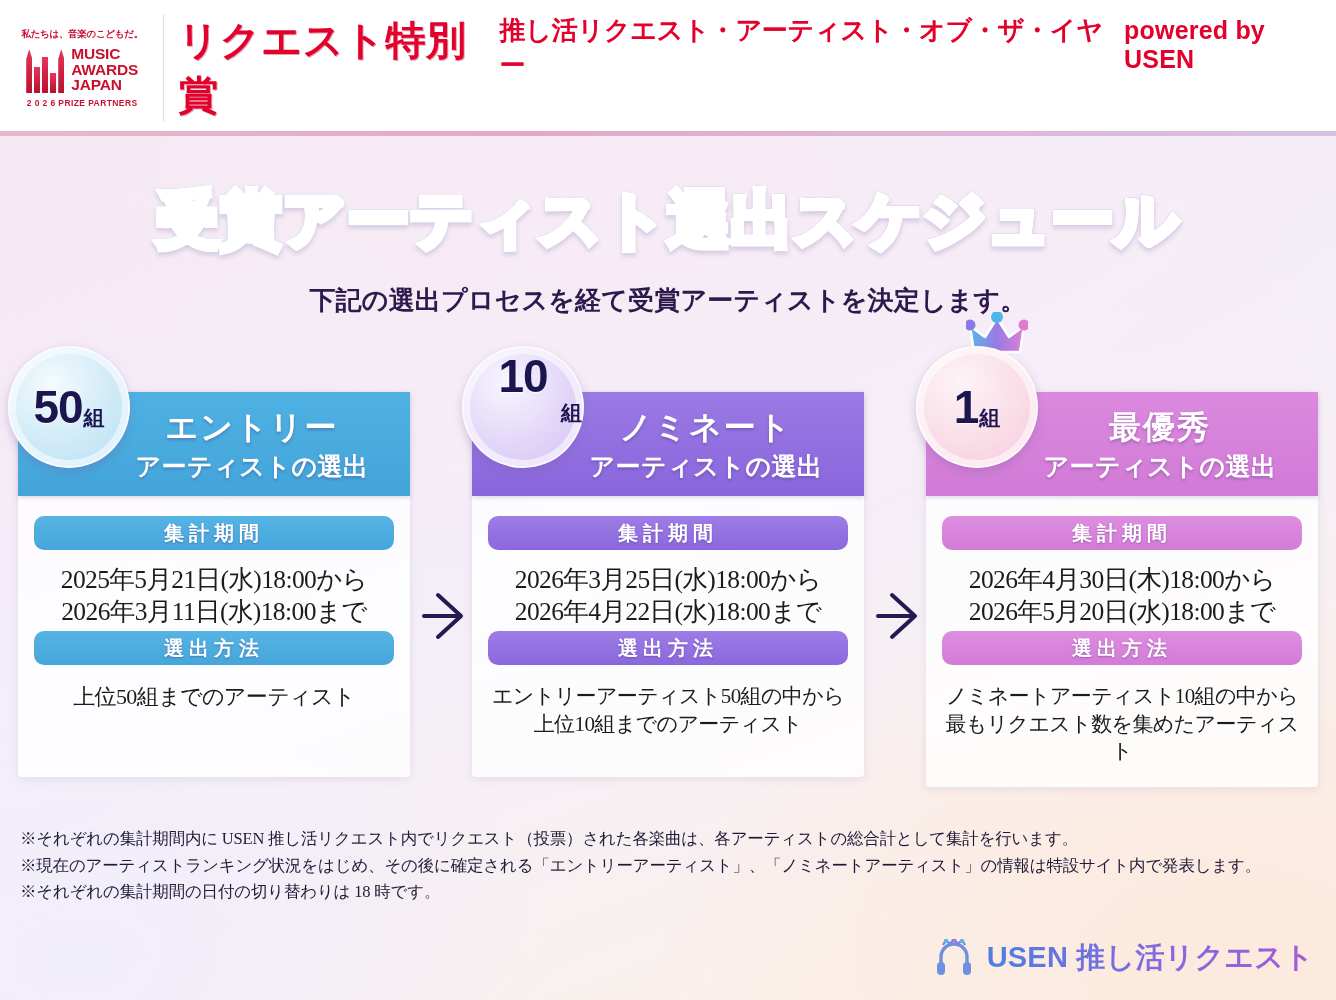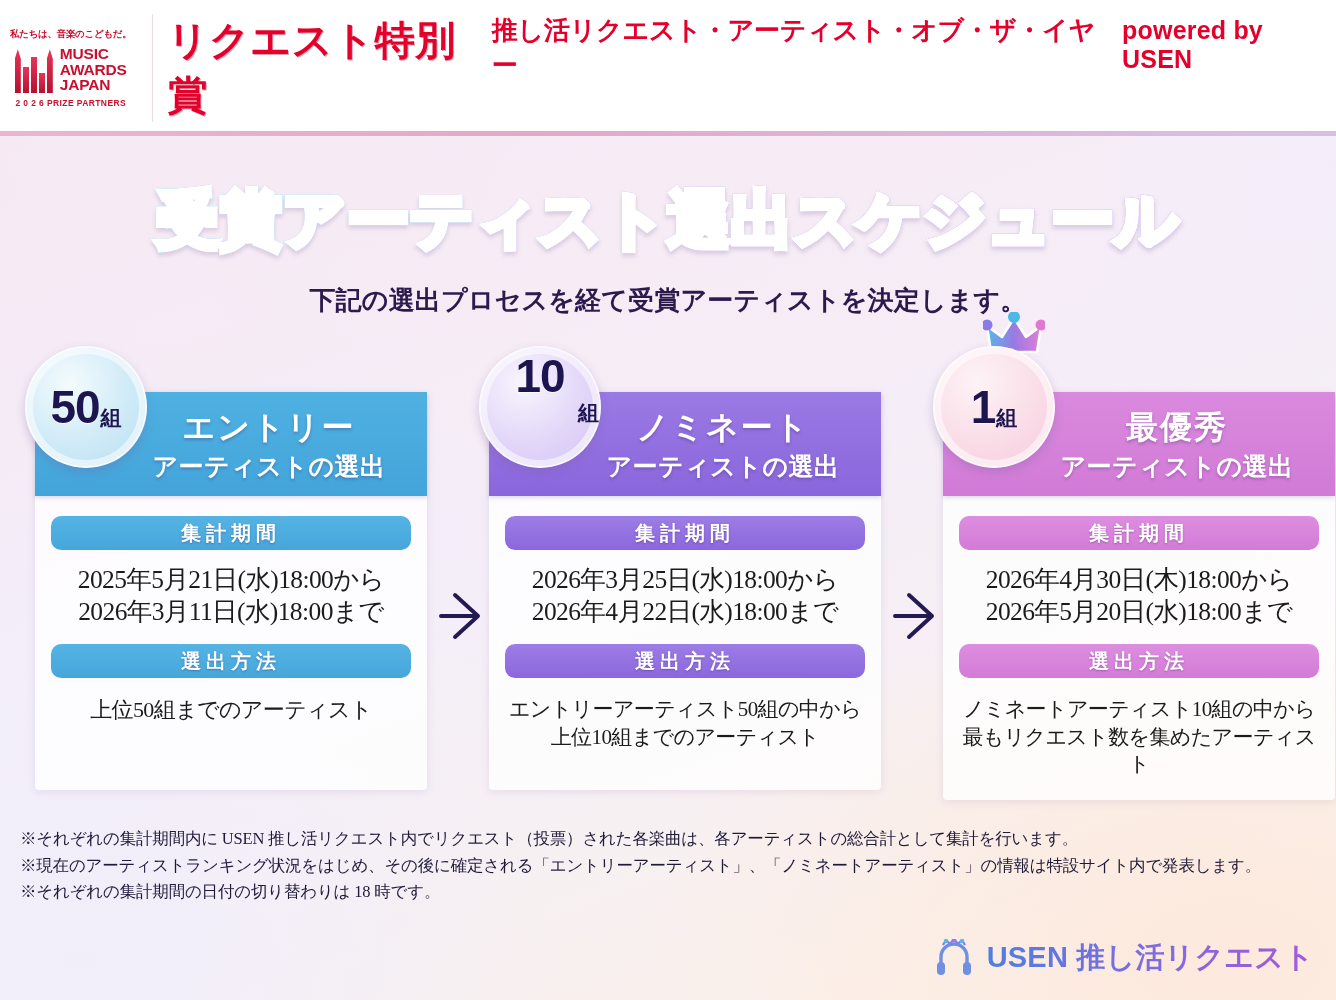--- a/index.html
+++ b/index.html
@@ -23,21 +23,21 @@
     background: #ffffff;
     display: flex; align-items: center;
   }
   .header::after {
     content: ""; position: absolute; left: 0; bottom: 0; width: 100%; height: 5px;
     background: linear-gradient(90deg,#e8b7cf 0%, #e3a9c8 40%, #ddb6d8 70%, #d7c0e2 100%);
   }
 
   
   .maj-logo {
-    width: 148px; margin-left: 8px; margin-right: 14px;
+    width: 148px; margin-left: 20px; margin-right: 14px;
     display: flex; flex-direction: column; align-items: center;
     border-right: 1px solid #ecd9e1; padding-right: 19px; height: 108px; justify-content: center;
   }
   .maj-tagline {
     font-size: 9.5px; font-weight: bold; color: #c8102e; letter-spacing: -0.3px;
     white-space: nowrap; margin-bottom: 5px;
   }
   .maj-mid { display: flex; align-items: flex-end; gap: 7px; }
   .maj-bars { display: flex; align-items: flex-end; gap: 2px; height: 46px; }
   .maj-bars i { display: block; width: 6px; background: linear-gradient(180deg,#e8355a,#b8102e); }
@@ -76,21 +76,21 @@
     -webkit-text-stroke: 7px #ffffff; paint-order: stroke fill;
     filter: drop-shadow(0 3px 2px rgba(140,120,170,.28));
   }
   .main-subheading {
     position: absolute; top: 283px; left: 0; width: 100%;
     text-align: center; font-size: 26px; font-weight: bold; color: #2c1a4d;
     letter-spacing: 0.2px;
   }
 
   
-  .cards { position: absolute; top: 392px; left: 17px; width: 1080px; height: 420px; }
+  .cards { position: absolute; top: 392px; left: 0; width: 1080px; height: 420px; }
   .card {
     position: absolute; top: 0; width: 392px;
     background: rgba(255,255,255,0.80);
     border-radius: 4px;
     box-shadow: 0 2px 9px rgba(120,95,150,.13);
   }
   .card.c1 { left: 18px; }
   .card.c2 { left: 472px; }
   .card.c3 { left: 926px; }
 
@@ -115,21 +115,21 @@
   .band {
     height: 34px; display: flex; align-items: center; justify-content: center;
     color: #fff; font-size: 20px; font-weight: bold; letter-spacing: 5px;
     text-shadow: 0 1px 2px rgba(50,30,90,.35);
     border-radius: 10px;
   }
   .c1 .band { background: linear-gradient(180deg,#55b4e4,#46a6db); }
   .c2 .band { background: linear-gradient(180deg,#9d7de6,#8b67dd); }
   .c3 .band { background: linear-gradient(180deg,#dd8ee0,#d37bd7); }
 
-  .dates { margin: 14px 0 16px; text-align: center; }
+  .dates { margin: 14px 0 3px; text-align: center; }
   .dates div {
     font-size: 25.5px; color: #1b1b1b; letter-spacing: -0.6px; line-height: 1.26;
     font-family: "Liberation Serif", "DejaVu Serif", serif; font-weight: normal;
   }
   .method { margin-top: 18px; text-align: center; min-height: 72px; }
   .method div {
     font-size: 22px; color: #1b1b1b; letter-spacing: -0.6px; line-height: 1.3;
     font-family: "Liberation Serif", "DejaVu Serif", serif;
   }
   .method.small div { font-size: 21px; }

